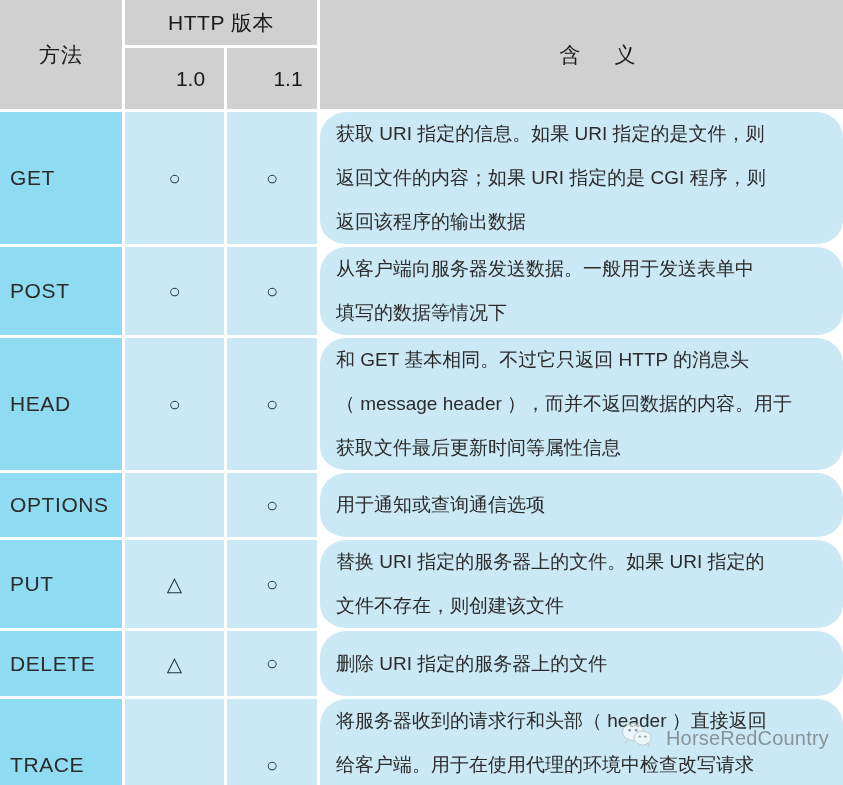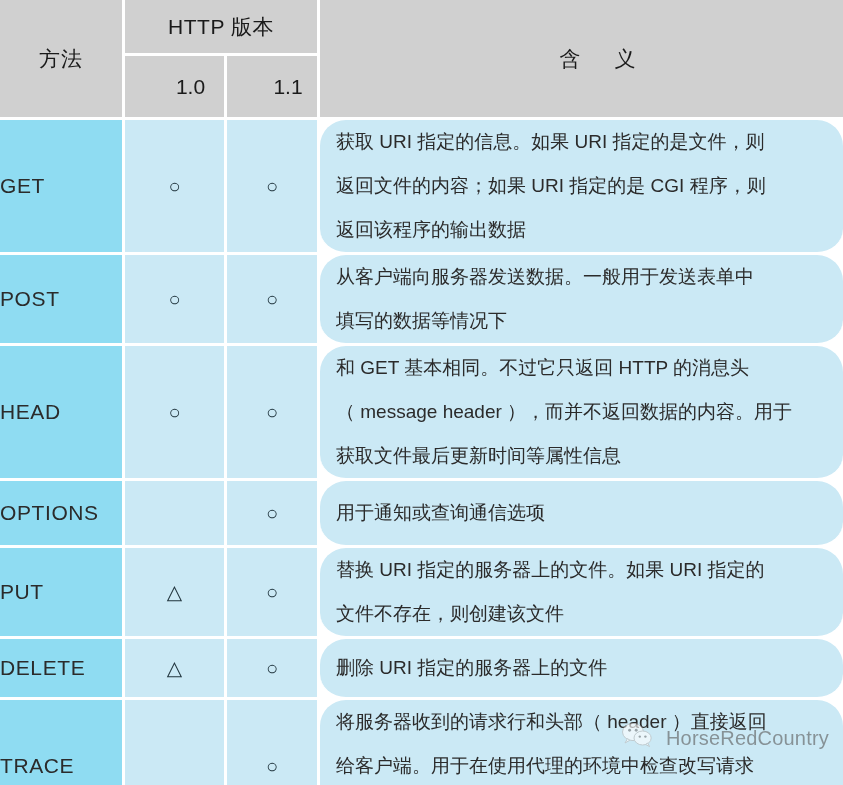--- a/index.html
+++ b/index.html
@@ -32,39 +32,40 @@
     color: #1a1a1a;
     font-weight: normal;
     border-right: 3px solid #ffffff;
     border-bottom: 3px solid #ffffff;
     padding: 0;
     vertical-align: middle;
     text-align: center;
   }
   thead th.last { border-right: none; padding-left: 32px; }
   .th-method { height: 97px; font-size: 21px; letter-spacing: 1px; }
-  .th-httpver { height: 56px; font-size: 21px; letter-spacing: .5px; }
+  .th-httpver { height: 48px; font-size: 21px; letter-spacing: .5px; }
   .th-ver     { height: 64px; font-size: 21px; padding-left: 32px; }
   .th-mean    { height: 97px; font-size: 21px; letter-spacing: 1px; }
   .spaced { letter-spacing: 14px; padding-left: 14px; }
 
   
   tbody td {
     vertical-align: middle;
     padding: 0;
     border-right: 3px solid #ffffff;
     border-bottom: 3px solid #ffffff;
     color: #2b2b2b;
   }
   tbody tr:last-child td { border-bottom: none; }
   tbody td.mean { border-right: none; }
 
   td.method {
     background: #8fdcf2;
     font-size: 21px;
+    padding-left: 10px;
     letter-spacing: .6px;
     white-space: nowrap;
   }
   td.mark {
     background: #cbe9f5;
     text-align: center;
     font-size: 20px;
     color: #20343d;
   }
   td.mean {
@@ -160,21 +161,21 @@
         </tr>
         <tr style="height: 88px;">
           <td class="method">PUT</td>
           <td class="mark">△</td>
           <td class="mark">○</td>
           <td class="mean">
             <div class="line">替换 URI 指定的服务器上的文件。如果 URI 指定的</div>
             <div class="line">文件不存在，则创建该文件</div>
           </td>
         </tr>
-        <tr style="height: 61px; margin-left: 42px;">
+        <tr style="height: 68px; margin-left: 42px;">
           <td class="method">DELETE</td>
           <td class="mark">△</td>
           <td class="mark">○</td>
           <td class="mean">
             <div class="line">删除 URI 指定的服务器上的文件</div>
           </td>
         </tr>
         <tr style="height: 124px;">
           <td class="method">TRACE</td>
           <td class="mark"></td>

